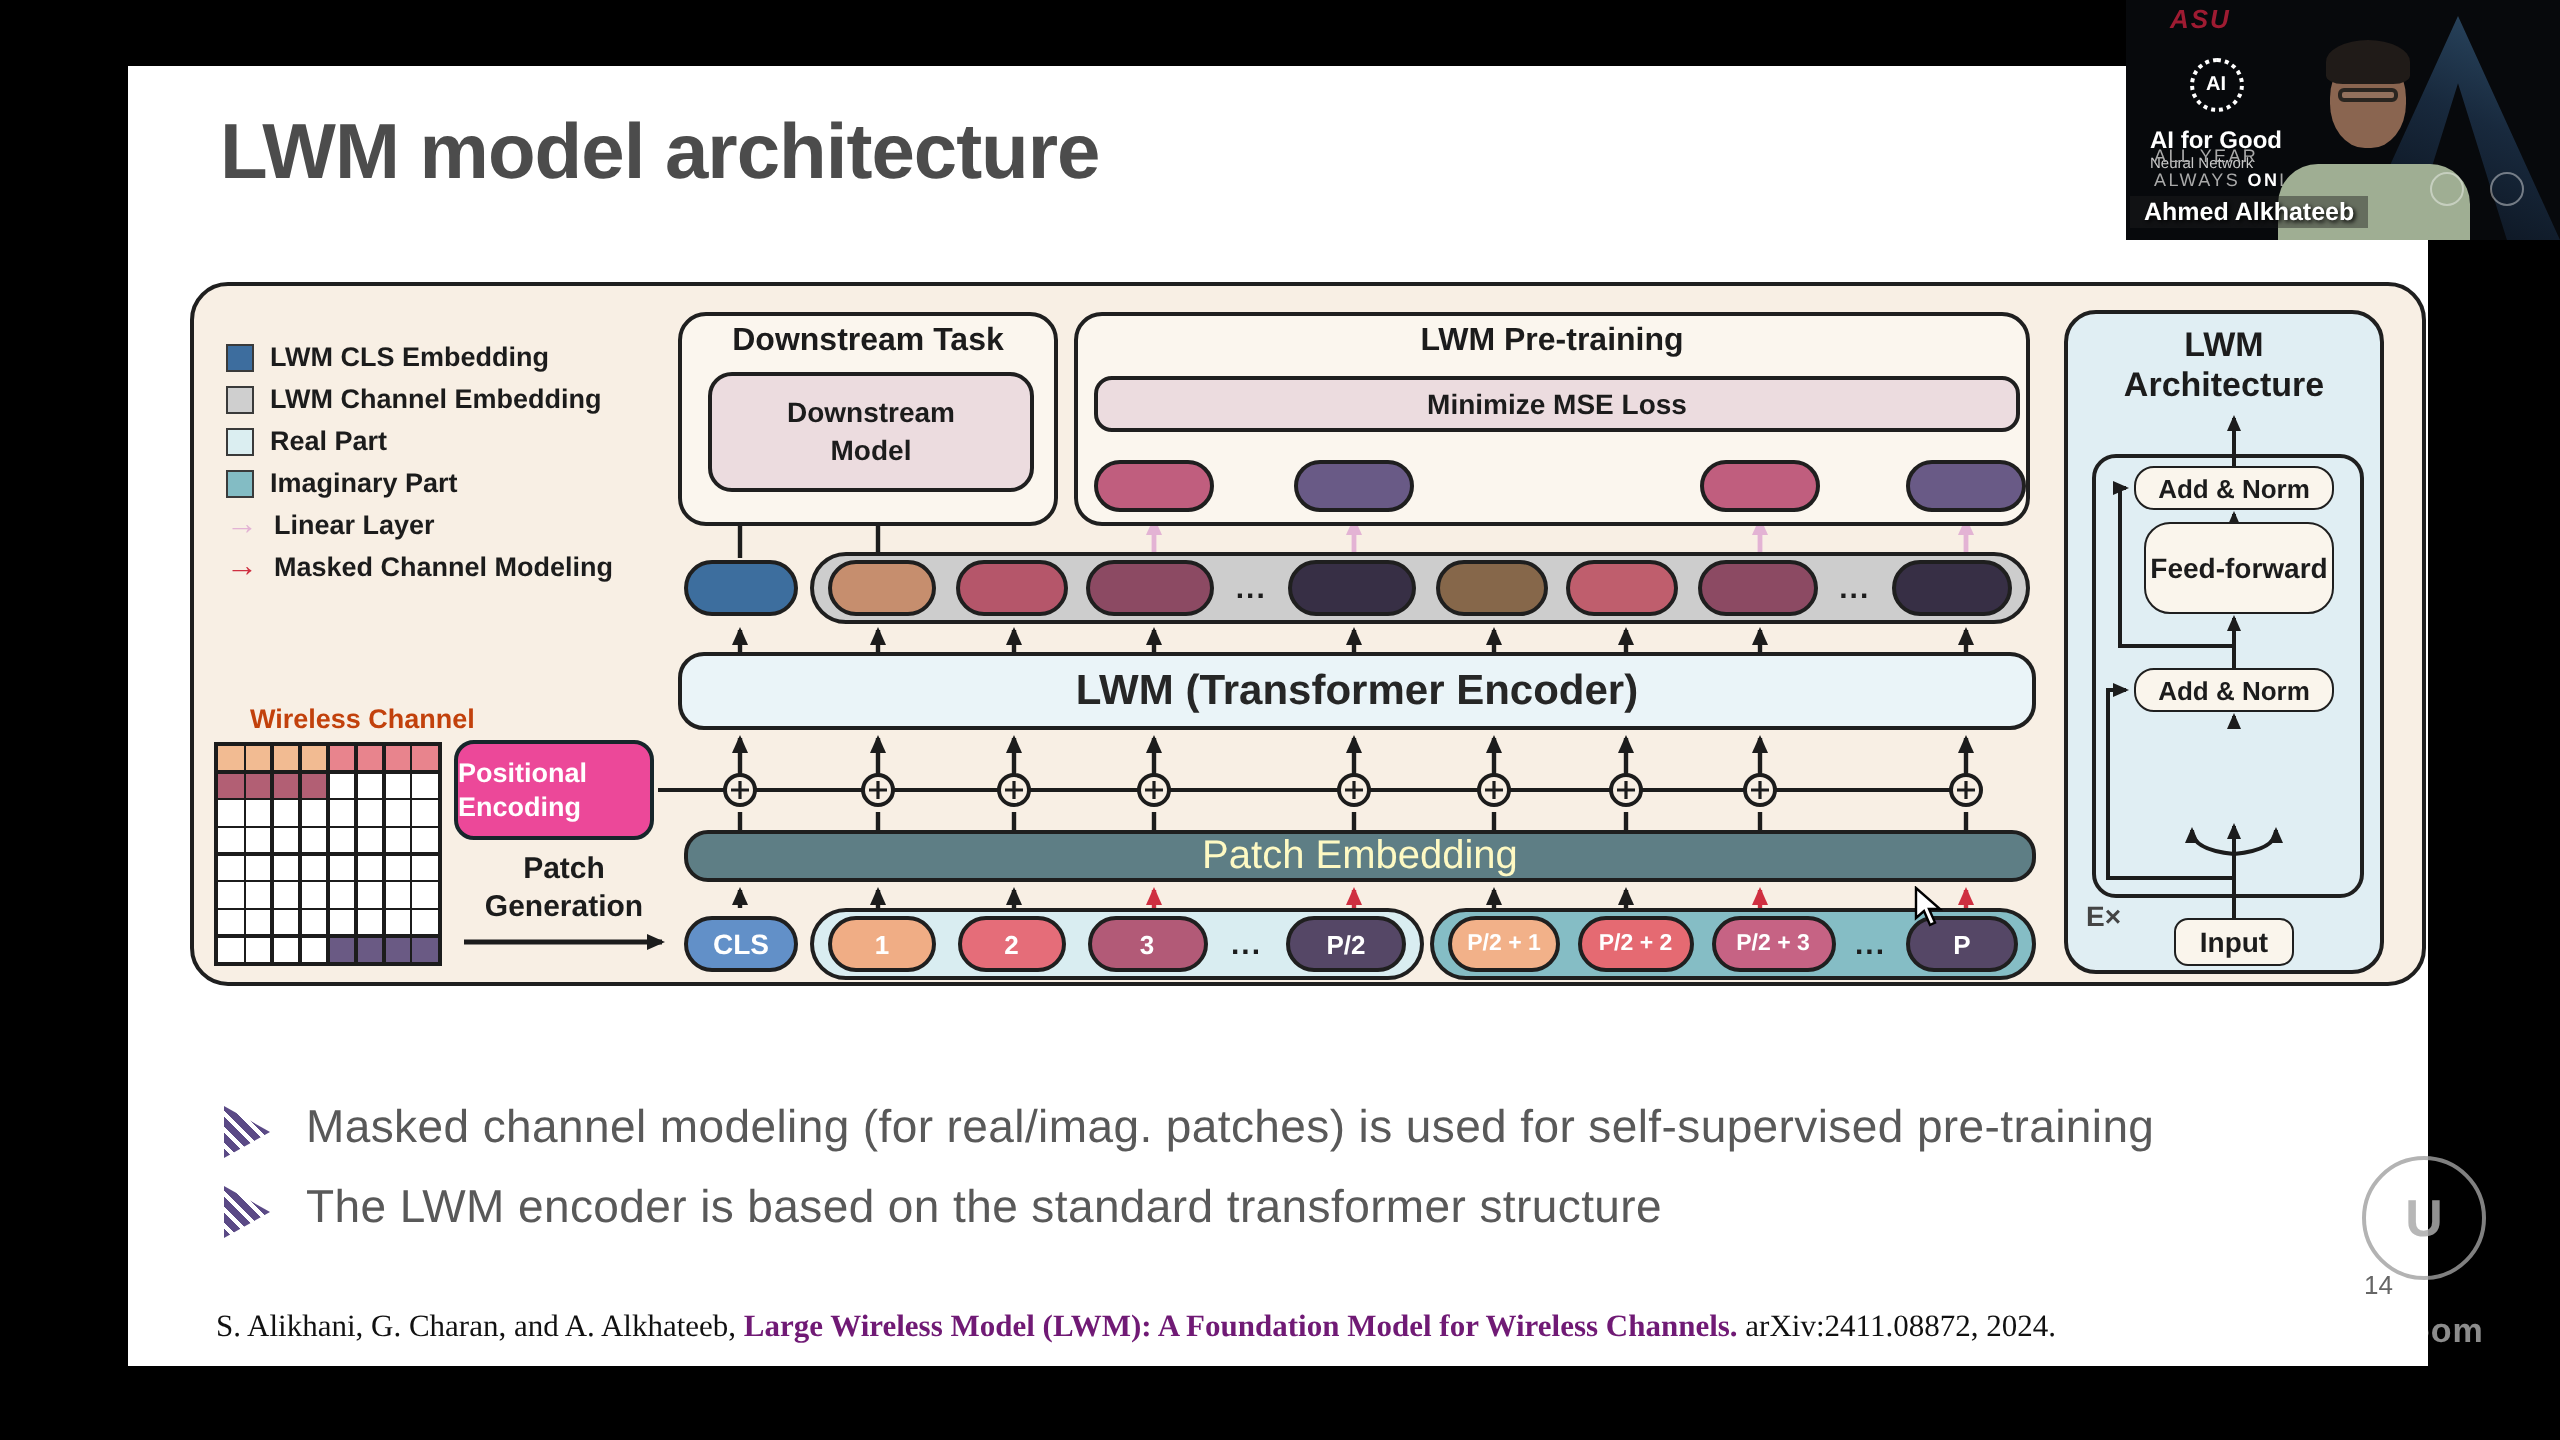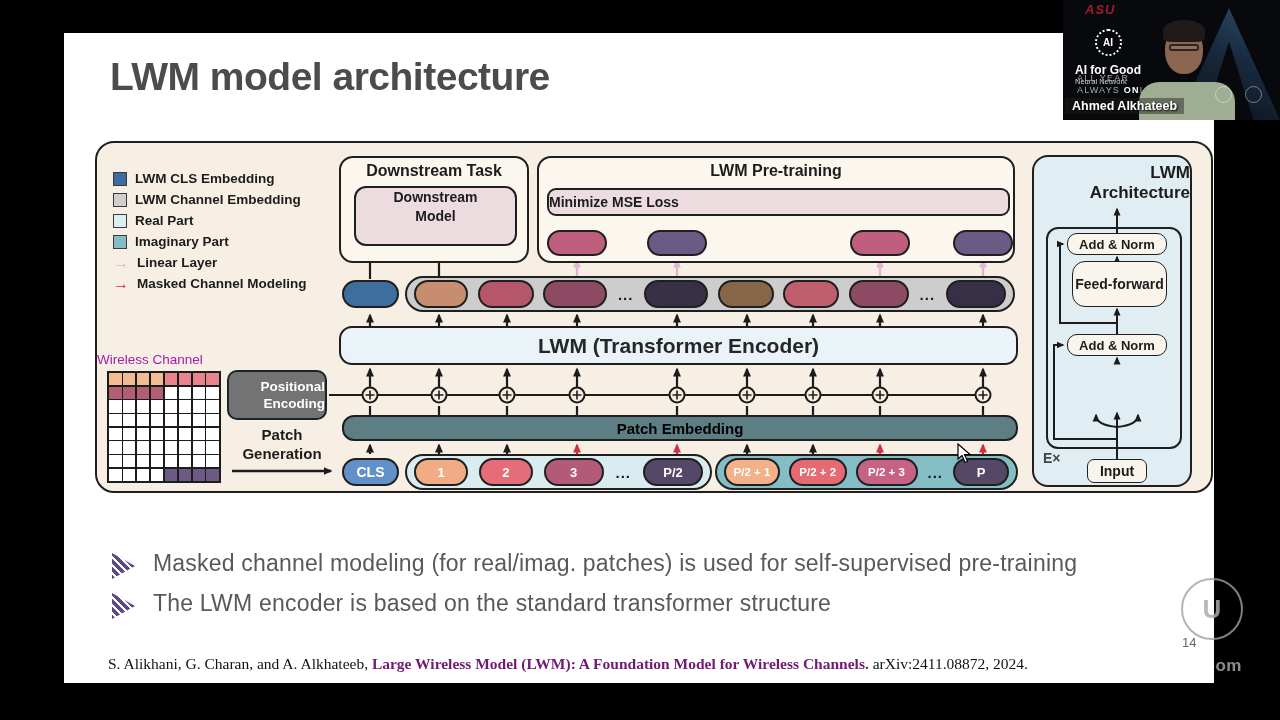--- a/index.html
+++ b/index.html
@@ -13,42 +13,42 @@
   #panel .inner{position:absolute;left:0;top:0;width:1118px;height:352px;}
   
   .lg-item{position:absolute;left:16px;height:21px;display:flex;align-items:center;gap:8px;}
   .lg-swatch{width:14px;height:14px;border:1.8px solid #3a3a3a;box-sizing:border-box;display:inline-block;}
   .lg-arrow{font-size:16px;font-weight:700;line-height:14px;}
   .lg-label{font-size:13.5px;font-weight:600;color:#1c1c1c;white-space:nowrap;}
   
   .obox{position:absolute;border:2.2px solid #1f1f1f;border-radius:14px;box-sizing:border-box;background:#fbf6ee;}
   .obox .btitle{text-align:center;font-size:16px;font-weight:700;color:#1c1c1c;margin-top:4px;}
   .pinkbar{position:absolute;background:#ecdcdf;border:2px solid #1f1f1f;border-radius:9px;box-sizing:border-box;
-    display:flex;align-items:center;font-size:14px;font-weight:600;color:#1c1c1c;}
+    display:flex;align-items:center;justify-content:center;font-size:14px;font-weight:600;color:#1c1c1c;}
   .pill{position:absolute;height:26px;border:2px solid #1f1f1f;border-radius:13px;box-sizing:border-box;}
   .bar{position:absolute;border:2.2px solid #1f1f1f;box-sizing:border-box;display:flex;align-items:center;justify-content:center;}
   
   .tk-container{position:absolute;height:36px;border:2px solid #1f1f1f;border-radius:18px;box-sizing:border-box;
     display:flex;align-items:center;justify-content:space-between;padding:0 7px;}
   .tok{height:28px;border:2px solid #1f1f1f;border-radius:14px;box-sizing:border-box;color:#fff;font-weight:700;
     font-size:13px;display:flex;align-items:center;justify-content:center;flex:0 0 auto;}
   .dots{color:#1c1c1c;font-weight:700;font-size:15px;letter-spacing:1px;flex:0 0 auto;text-align:center;}
   .cls-pill{position:absolute;width:57px;height:28px;border:2px solid #1f1f1f;border-radius:14px;box-sizing:border-box;
     color:#fff;font-weight:700;font-size:14px;display:flex;align-items:center;justify-content:center;}
   
-  .tealbox{position:absolute;background:#737373;border:2px solid #17262b;border-radius:10px;box-sizing:border-box;
-    color:#fff;font-weight:700;text-align:right;display:flex;align-items:center;justify-content:center;}
+  .tealbox{position:absolute;background:#ec4899;border:2px solid #17262b;border-radius:10px;box-sizing:border-box;
+    color:#fff;font-weight:700;text-align:left;display:flex;align-items:center;justify-content:center;}
   
   #wc-grid{position:absolute;left:10px;top:228px;width:114px;height:112px;background:#1c1c1c;border:2px solid #1c1c1c;
     box-sizing:border-box;display:grid;grid-template-columns:repeat(8,1fr);grid-template-rows:repeat(8,1fr);gap:1.4px;}
   .wc-cell{width:100%;height:100%;}
   
   #arch{position:absolute;left:935px;top:12px;width:160px;height:332px;background:#e0eef3;border:2.2px solid #1f1f1f;
     border-radius:16px;box-sizing:border-box;}
-  #arch .atitle{position:absolute;left:0;top:6px;width:100%;text-align:right;font-size:17px;font-weight:700;color:#1c1c1c;line-height:20px;}
+  #arch .atitle{position:absolute;left:0;top:6px;width:100%;text-align:center;font-size:17px;font-weight:700;color:#1c1c1c;line-height:20px;}
   #arch .ibox{position:absolute;left:12px;top:70px;width:136px;height:222px;border:2px solid #1f1f1f;border-radius:12px;box-sizing:border-box;}
   .ablock{position:absolute;background:#faf5ec;border:1.8px solid #1f1f1f;box-sizing:border-box;color:#1c1c1c;
     font-weight:700;display:flex;align-items:center;justify-content:center;text-align:center;}
   
   .bullet-row{position:absolute;left:48px;display:flex;align-items:flex-start;gap:18px;width:1080px;}
   .bullet-icon{width:23px;height:26px;margin-top:3px;flex:0 0 auto;
     clip-path:polygon(0 0,100% 50%,0 100%);
     background:repeating-linear-gradient(45deg,#5b4a86 0 3.5px,#ffffff 3.5px 5.6px);}
   .bullet-text{font-size:23px;color:#595959;letter-spacing:0.2px;}
   
@@ -243,21 +243,21 @@
         <div class="tok" style="width: 64px; background: rgb(55, 47, 69);"></div>
         <div class="tok" style="width: 56px; background: rgb(134, 103, 74);"></div>
         <div class="tok" style="width: 56px; background: rgb(191, 94, 109);"></div>
         <div class="tok" style="width: 60px; background: rgb(140, 74, 99);"></div>
         <div class="dots" style="width:18px;">...</div>
         <div class="tok" style="width: 60px; background: rgb(55, 47, 69);"></div>
       </div>
 
       <div class="bar" style="left:242px;top:183px;width:679px;height:39px;background:#eaf4f8;border-radius:13px;font-size:21px;font-weight:600;color:#262626;">LWM (Transformer Encoder)</div>
 
-      <div class="bar" style="left:245px;top:272px;width:676px;height:26px;background:#5e7e85;border-radius:12px;font-size:15px;font-weight:700;color:#000000;">Patch Embedding</div>
+      <div class="bar" style="left:245px;top:272px;width:676px;height:26px;background:#5e7e85;border-radius:12px;font-size:20px;font-weight:400;color:#fef9c3;">Patch Embedding</div>
 
       <div class="cls-pill" style="left: 245px; top: 315px; background: rgb(98, 144, 200);">CLS</div>
       <div class="tk-container" style="left:308px;top:311px;width:307px;background:#d9edf1;">
         <div class="tok" style="width: 54px; background: rgb(240, 173, 133);">1</div>
         <div class="tok" style="width: 54px; background: rgb(229, 109, 121);">2</div>
         <div class="tok" style="width: 60px; background: rgb(178, 90, 119);">3</div>
         <div class="dots" style="width:18px;">...</div>
         <div class="tok" style="width: 60px; background: rgb(85, 71, 102);">P/2</div>
       </div>
       <div class="tk-container" style="left:618px;top:311px;width:303px;background:#85bdc5;">
@@ -267,21 +267,21 @@
         <div class="dots" style="width:18px;">...</div>
         <div class="tok" style="width: 56px; background: rgb(85, 71, 102);">P</div>
       </div>
 
       <div class="tealbox" style="left:130px;top:227px;width:100px;height:50px;font-size:13.5px;line-height:17px;">Positional Encoding</div>
       <div class="abs" style="left:133px;top:282px;width:104px;text-align:center;font-size:15px;font-weight:600;color:#1c1c1c;line-height:19px;">
         <div>Patch</div>
         <div>Generation</div>
       </div>
 
-      <div class="abs" style="left:0;top:209px;font-size:13.5px;font-weight:400;color:#a21caf;">Wireless Channel</div>
+      <div class="abs" style="left:28px;top:209px;font-size:13.5px;font-weight:700;color:#c2410c;">Wireless Channel</div>
       <div id="wc-grid">
           <div class="wc-cell" style="background: rgb(242, 187, 146);"></div>
           <div class="wc-cell" style="background: rgb(242, 187, 146);"></div>
           <div class="wc-cell" style="background: rgb(242, 187, 146);"></div>
           <div class="wc-cell" style="background: rgb(242, 187, 146);"></div>
           <div class="wc-cell" style="background: rgb(232, 132, 141);"></div>
           <div class="wc-cell" style="background: rgb(232, 132, 141);"></div>
           <div class="wc-cell" style="background: rgb(232, 132, 141);"></div>
           <div class="wc-cell" style="background: rgb(232, 132, 141);"></div>
           <div class="wc-cell" style="background: rgb(178, 95, 116);"></div>

